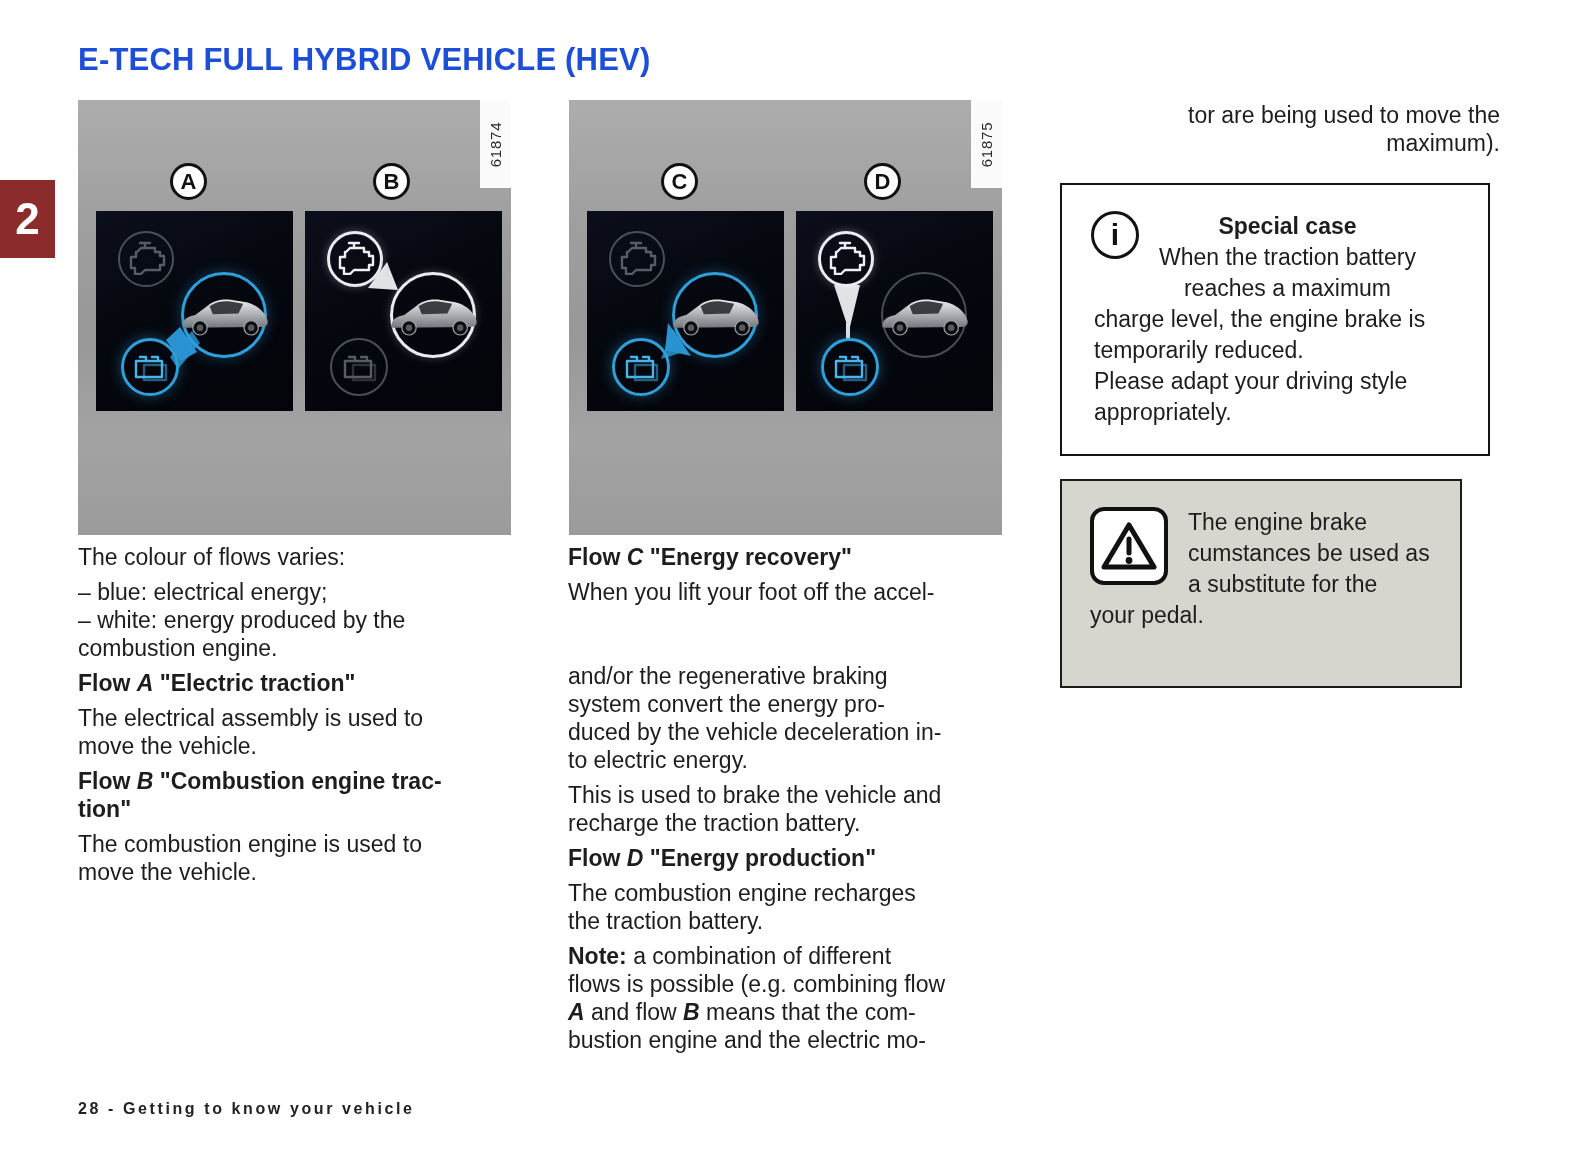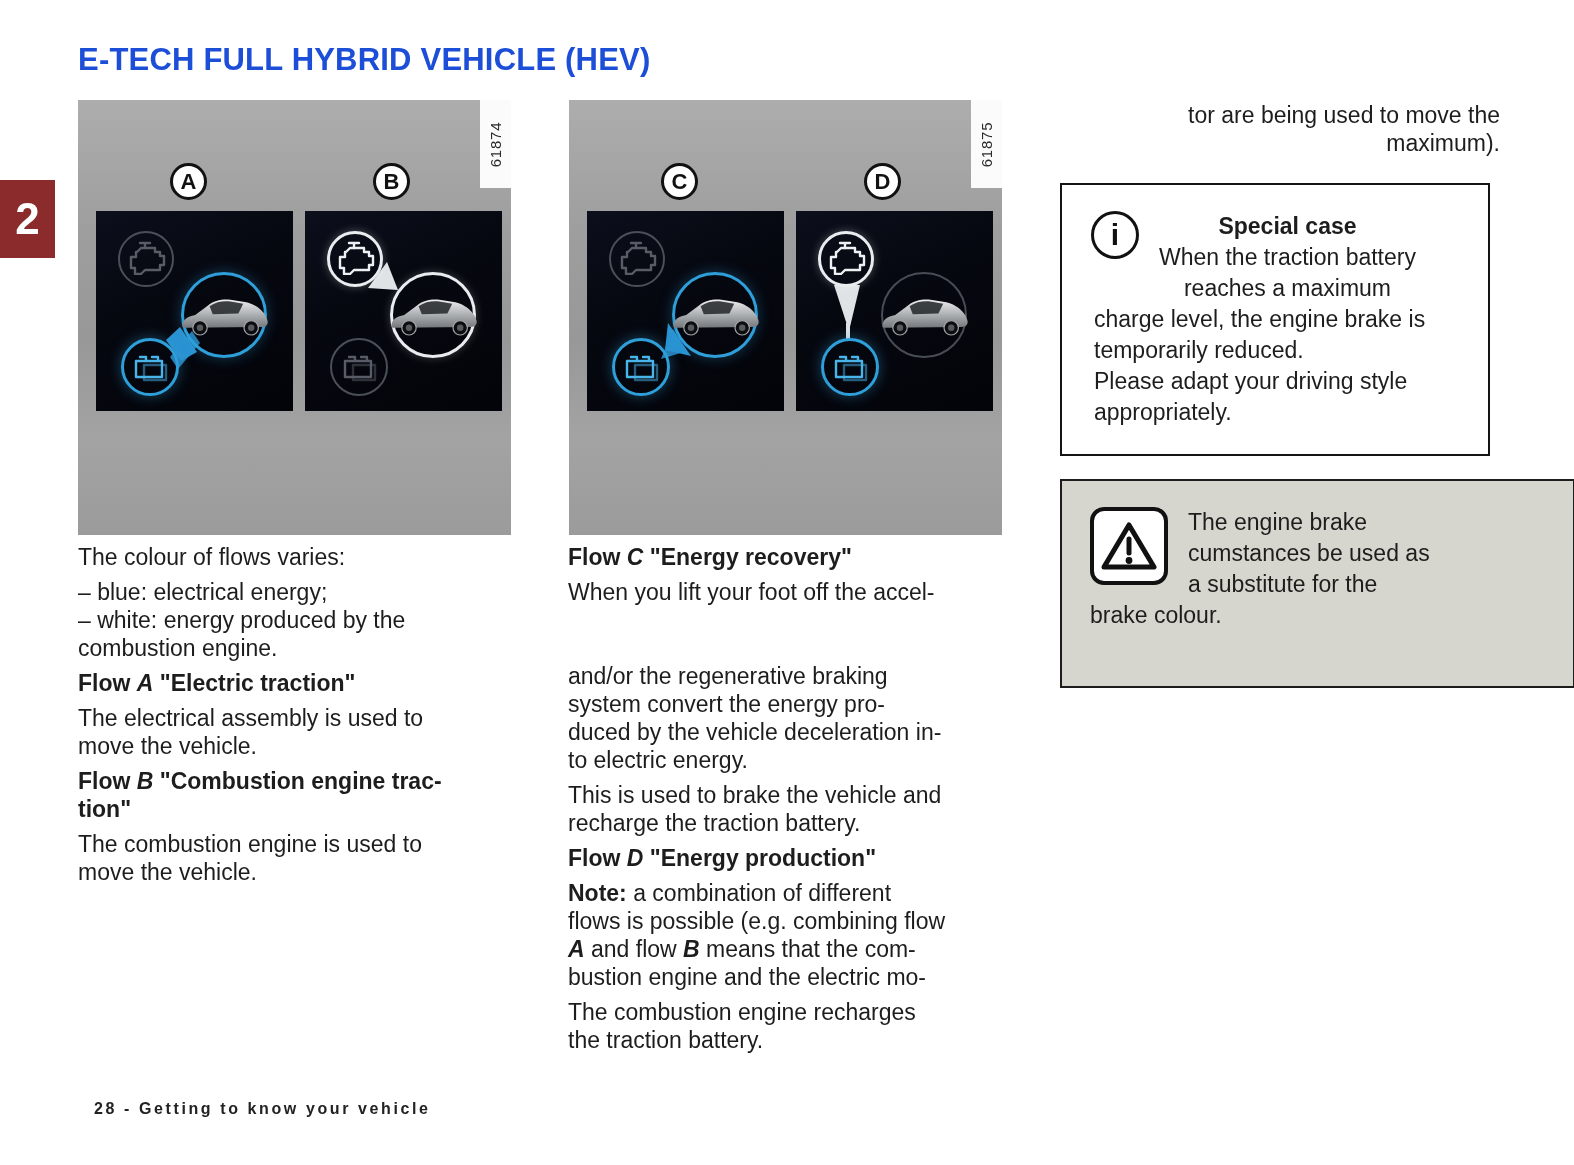--- a/index.html
+++ b/index.html
@@ -11,21 +11,21 @@
   .page-title{
     position:absolute;left:78px;top:42px;margin:0;
     font-size:31px;font-weight:bold;color:#1d4ed8;letter-spacing:.2px;
   }
   .chapter-tab{
     position:absolute;left:0;top:180px;width:55px;height:78px;background:#8b2b2b;
     display:flex;align-items:center;justify-content:center;
     color:#fff;font-size:44px;font-weight:bold;
   }
   .footer{
-    position:absolute;left:94px;top:1100px;font-size:16px;font-weight:bold;
+    position:absolute;left:78px;top:1100px;font-size:16px;font-weight:bold;
     letter-spacing:2.6px;color:#222;
   }
   
   .col{position:absolute;}
   .col-left{left:78px;top:543px;width:445px;}
   .col-middle{left:568px;top:543px;width:450px;}
   .col-right-intro{left:1060px;top:101px;width:440px;text-align:right;}
   .para{margin:0 0 7px 0;font-size:23px;line-height:28px;white-space:nowrap;}
   .para .b{font-weight:bold;}
   .para .i{font-style:italic;}
@@ -88,21 +88,21 @@
   .info-icon{
     flex:0 0 auto;width:48px;height:48px;border-radius:50%;box-sizing:border-box;
     border:3.5px solid #111;display:flex;align-items:center;justify-content:center;
     font-size:30px;font-weight:bold;color:#111;line-height:1;
   }
   .note-head-text{margin-left:20px;font-size:23px;line-height:31px;text-align:center;}
   .note-title{font-weight:bold;}
   .note-full{margin-left:3px;font-size:23px;line-height:31px;}
   .line{white-space:nowrap;}
   .warn-box{
-    position:absolute;left:1060px;top:479px;width:515px;height:209px;box-sizing:border-box;
+    position:absolute;left:1060px;top:479px;width:402px;height:209px;box-sizing:border-box;
     background:#d7d6ce;border:2px solid #1c1c1c;padding:26px 16px 0 28px;
   }
   .warn-head{display:flex;}
   .warn-icon{
     flex:0 0 auto;width:78px;height:78px;box-sizing:border-box;background:#fff;
     border:4px solid #111;border-radius:14px;
     display:flex;align-items:center;justify-content:center;
   }
   .warn-head-text{margin-left:20px;font-size:23px;line-height:31px;}
   .warn-full{font-size:23px;line-height:31px;}
@@ -249,22 +249,22 @@
     <p class="para heading"><span class="b">Flow </span><span class="b i">A</span><span class="b"> "Electric traction"</span></p>
     <p class="para body"><span>The electrical assembly is used to</span><br><span>move the vehicle.</span></p>
     <p class="para heading"><span class="b">Flow </span><span class="b i">B</span><span class="b"> "Combustion engine trac-</span><br><span class="b">tion"</span></p>
     <p class="para body"><span>The combustion engine is used to</span><br><span>move the vehicle.</span></p>
   </div>
 <div class="col col-middle">
     <p class="para heading"><span class="b">Flow </span><span class="b i">C</span><span class="b"> "Energy recovery"</span></p>
     <p class="para body"><span>When you lift your foot off the accel-</span><br><br><br><span>and/or the regenerative braking</span><br><span>system convert the energy pro-</span><br><span>duced by the vehicle deceleration in-</span><br><span>to electric energy.</span></p>
     <p class="para body"><span>This is used to brake the vehicle and</span><br><span>recharge the traction battery.</span></p>
     <p class="para heading"><span class="b">Flow </span><span class="b i">D</span><span class="b"> "Energy production"</span></p>
+    <p class="para body"><span>The combustion engine recharges</span><br><span>the traction battery.</span></p>
     <p class="para body"><span class="b">Note:</span><span> a combination of different</span><br><span>flows is possible (e.g. combining flow</span><br><span class="b i">A</span><span> and flow </span><span class="b i">B</span><span> means that the com-</span><br><span>bustion engine and the electric mo-</span></p>
-    <p class="para body"><span>The combustion engine recharges</span><br><span>the traction battery.</span></p>
   </div>
 <div class="col col-right-intro">
     <p class="para body"><span>tor are being used to move the</span><br><span>maximum).</span></p>
   </div>
 
 <div class="note-box">
   <div class="note-head">
     <div class="info-icon">i</div>
     <div class="note-head-text">
       <div class="line note-title">Special case</div>
@@ -291,17 +291,17 @@
         <circle cx="30" cy="41.5" r="3.4" fill="#111"></circle>
       </svg>
     </div>
     <div class="warn-head-text">
         <div class="line">The engine brake</div>
         <div class="line">cumstances be used as</div>
         <div class="line">a substitute for the</div>
       </div>
   </div>
   <div class="warn-full">
-      <div class="line">brake colour.</div>
+      <div class="line">your pedal.</div>
     </div>
 </div>
 
 <div class="footer">28 - Getting to know your vehicle</div>
 
 </body></html>

